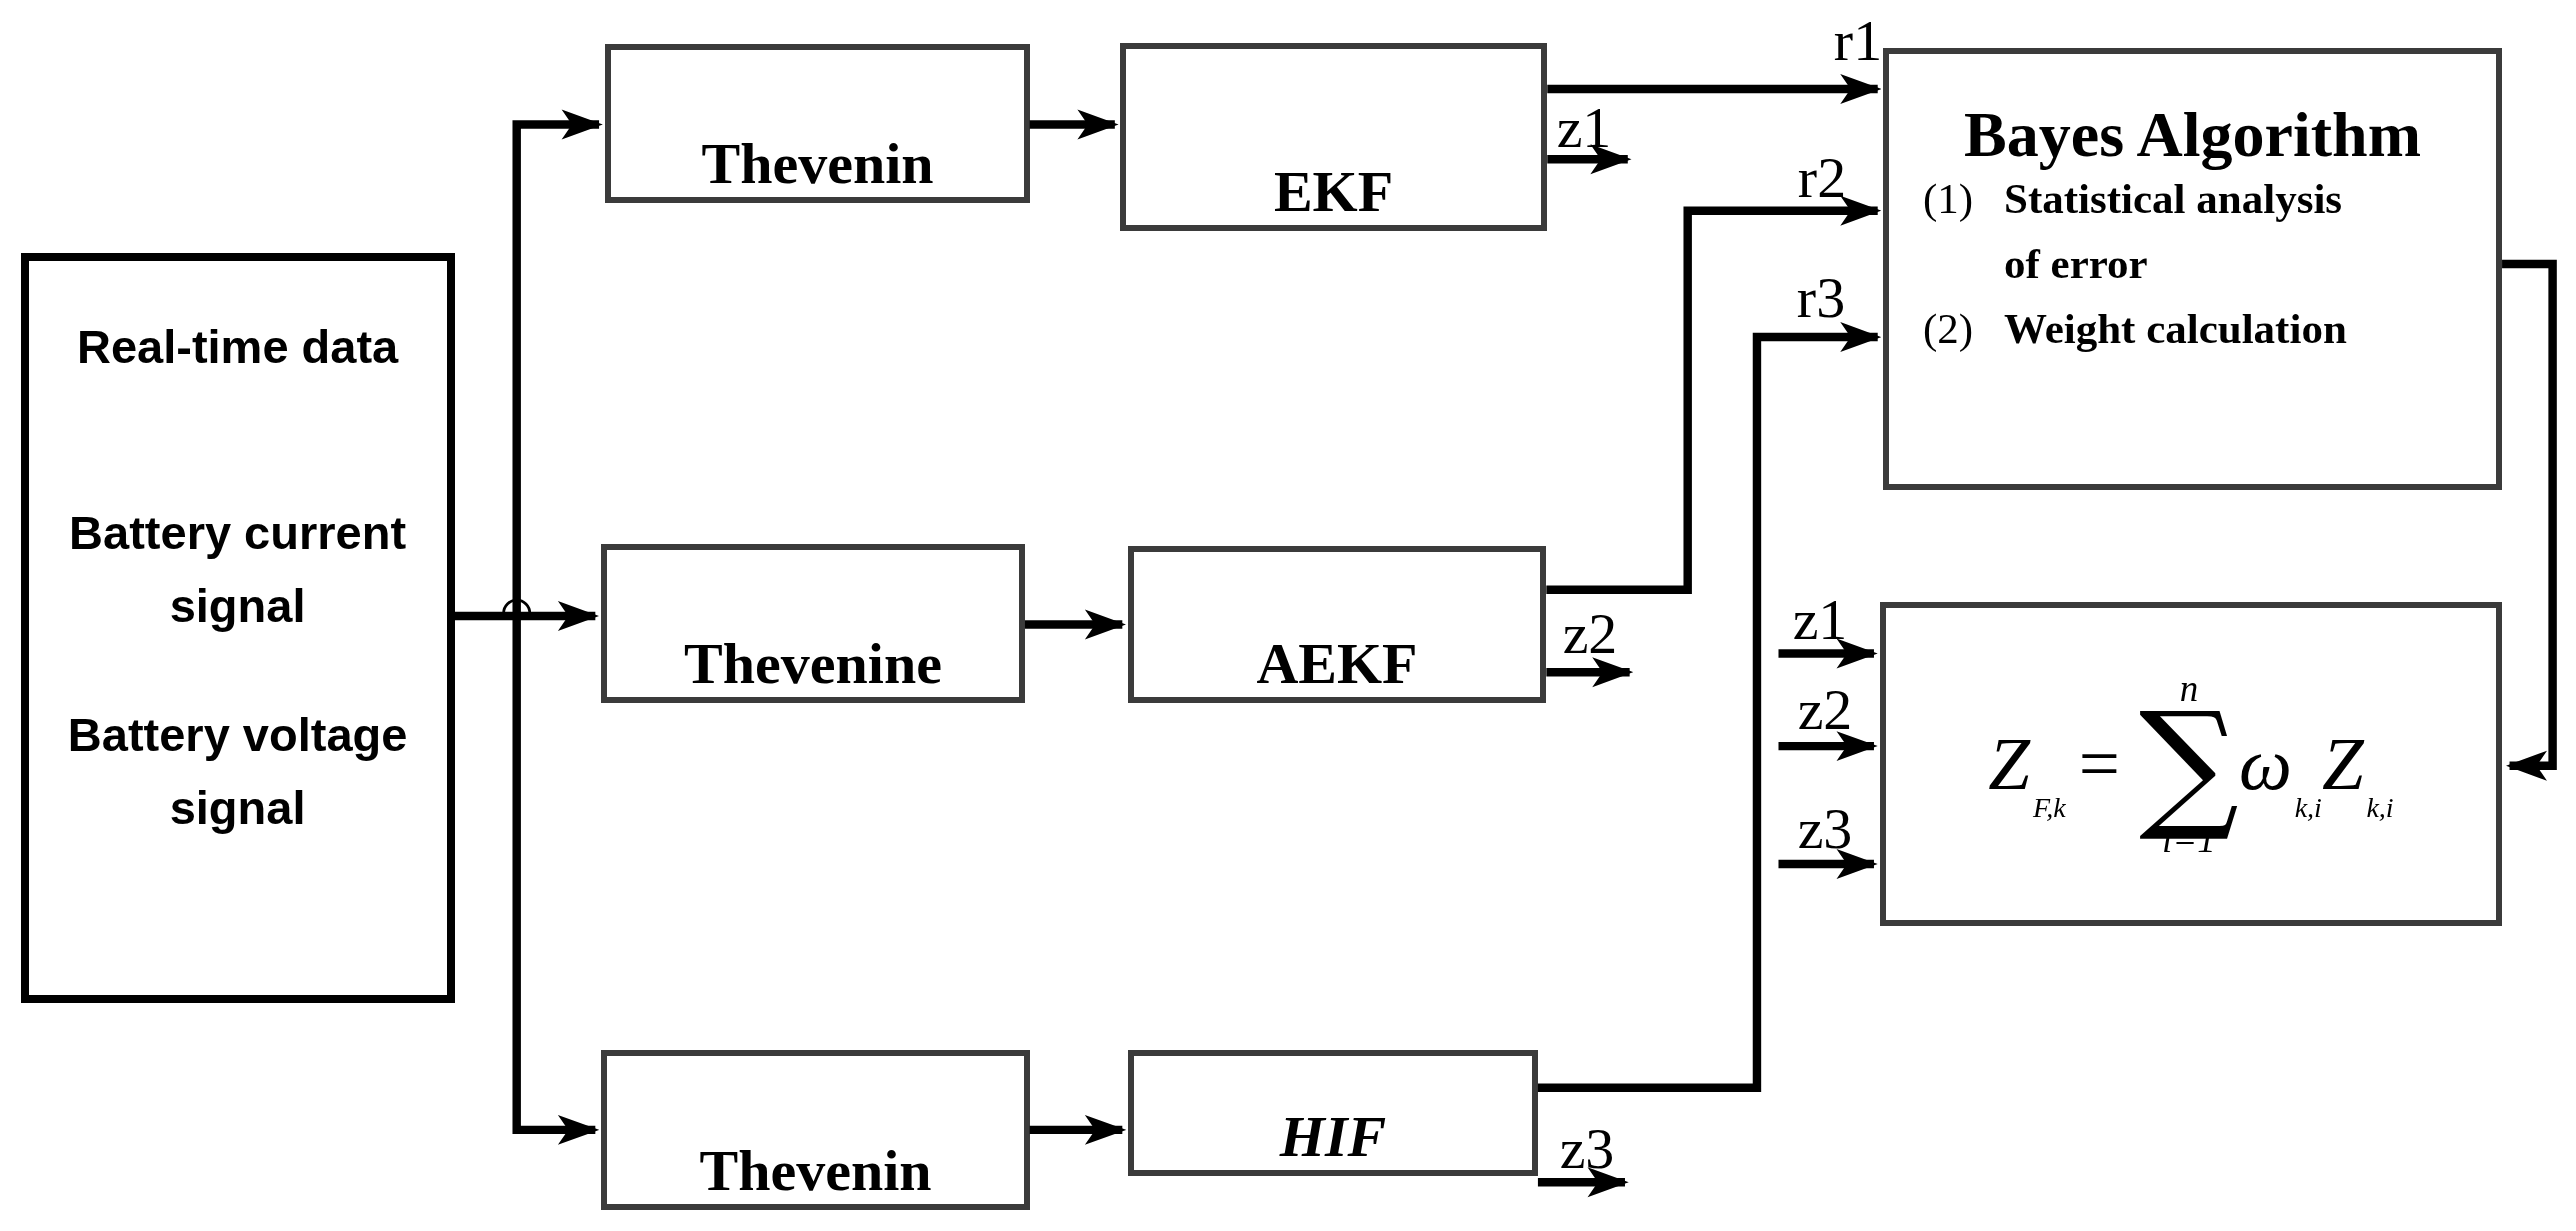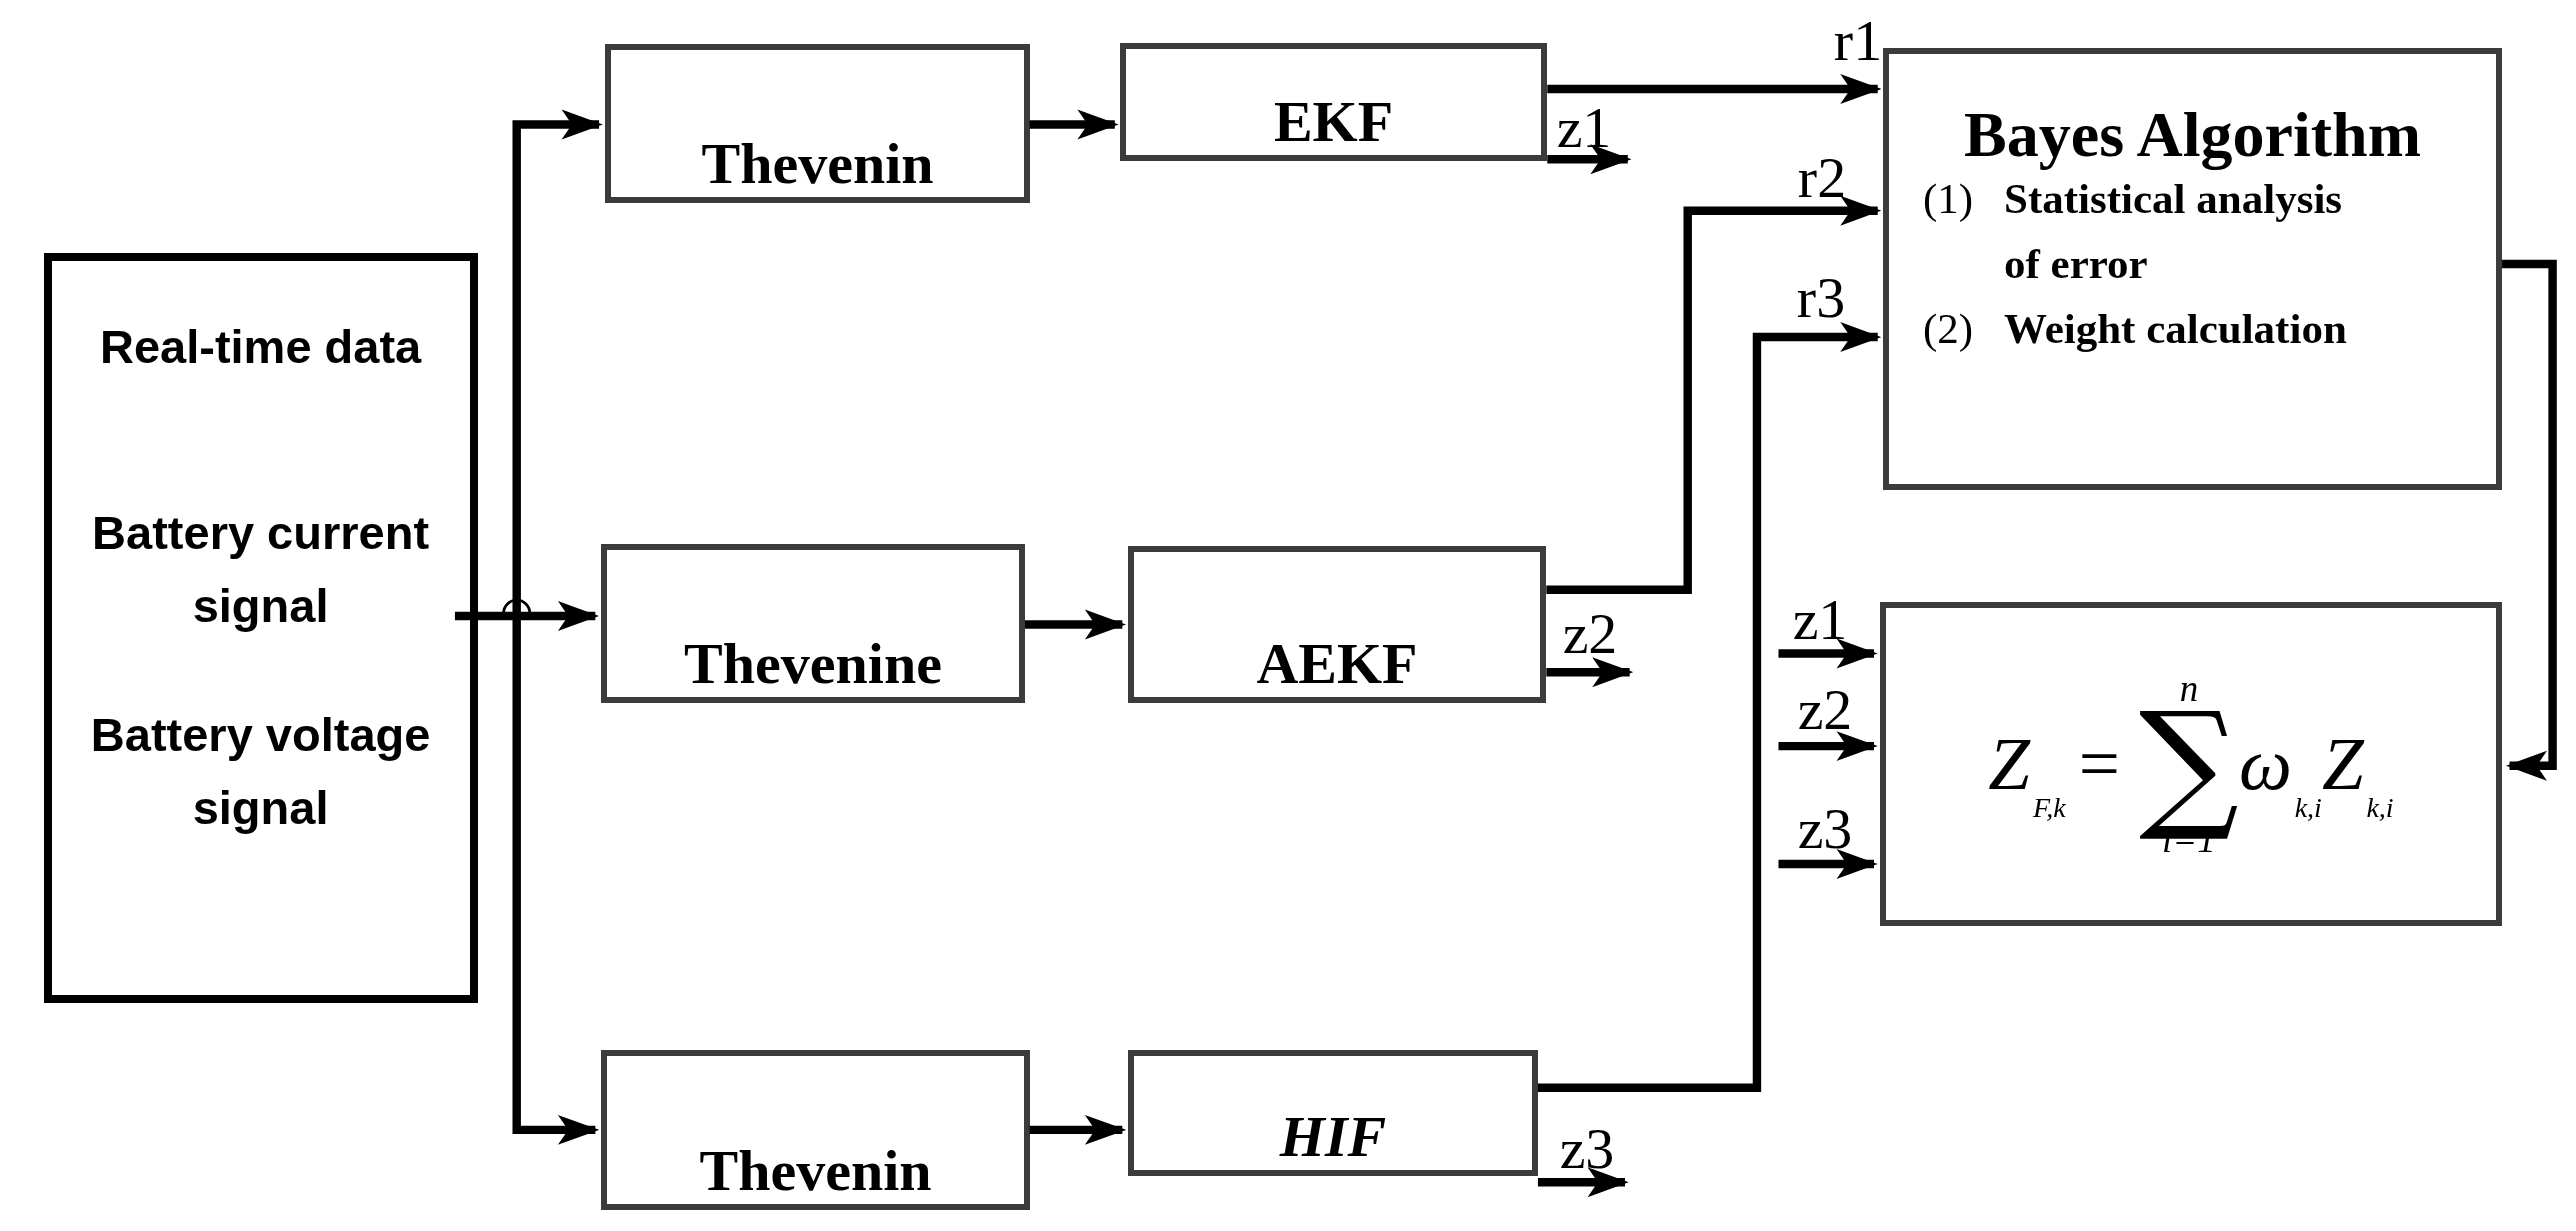--- a/index.html
+++ b/index.html
@@ -1,21 +1,21 @@
 <!DOCTYPE html>
 <html style="font-size:15px"><head>
 <meta charset="utf-8">
 <style>
   html,body{margin:0;padding:0;background:#fff;}
   .stage{position:relative;width:2576px;height:1232px;background:#fff;overflow:hidden;
          font-family:"Liberation Serif","DejaVu Serif",serif;color:#000;}
   .box{position:absolute;background:#fff;border:6.6px solid #3b3b3b;box-sizing:border-box;}
   .node{display:flex;align-items:flex-end;justify-content:center;
         font-weight:bold;font-size:58px;font-family:"Liberation Serif","DejaVu Serif",serif;}
-  .srcbox{border:8.4px solid #000;margin-left:23px;}
+  .srcbox{border:8.4px solid #000;}
   .srcbox p{position:absolute;width:100%;margin:0;text-align:center;
             font-family:"Liberation Sans","DejaVu Sans",sans-serif;
             font-weight:700;font-size:47px;line-height:73px;}
   .bayes-title{position:absolute;left:0;width:100%;text-align:center;top:51px;
                font-weight:bold;font-size:64px;line-height:60px;}
   .bayes-items{position:absolute;left:34px;top:112px;display:grid;
                grid-template-columns:81px auto;font-size:43px;line-height:65px;}
   .bayes-items .num{font-weight:normal;}
   .bayes-items .itm{font-weight:bold;}
   .formula-box{display:flex;align-items:center;justify-content:center;}
@@ -36,21 +36,21 @@
 
   <div class="box srcbox" style="left:20.6px;top:253px;width:434px;height:750px;">
     <p style="top:49px;">Real-time data</p>
     <p style="top:235px;padding:0 37px;box-sizing:border-box;">Battery current signal</p>
     <p style="top:437px;padding:0 37px;box-sizing:border-box;">Battery voltage signal</p>
   </div>
 
   <div class="box node" style="left:605px;top:44px;width:425px;height:159px;">
     <span>Thevenin</span>
   </div>
-  <div class="box node" style="left:1120px;top:43px;width:427px;height:118px;">
+  <div class="box node" style="left:1120px;top:43px;width:427px;height:188px;">
     <span>EKF</span>
   </div>
 
   <div class="box node" style="left:601px;top:544px;width:424px;height:159px;">
     <span>Thevenine</span>
   </div>
   <div class="box node" style="left:1128px;top:546px;width:418px;height:157px;">
     <span>AEKF</span>
   </div>
 

